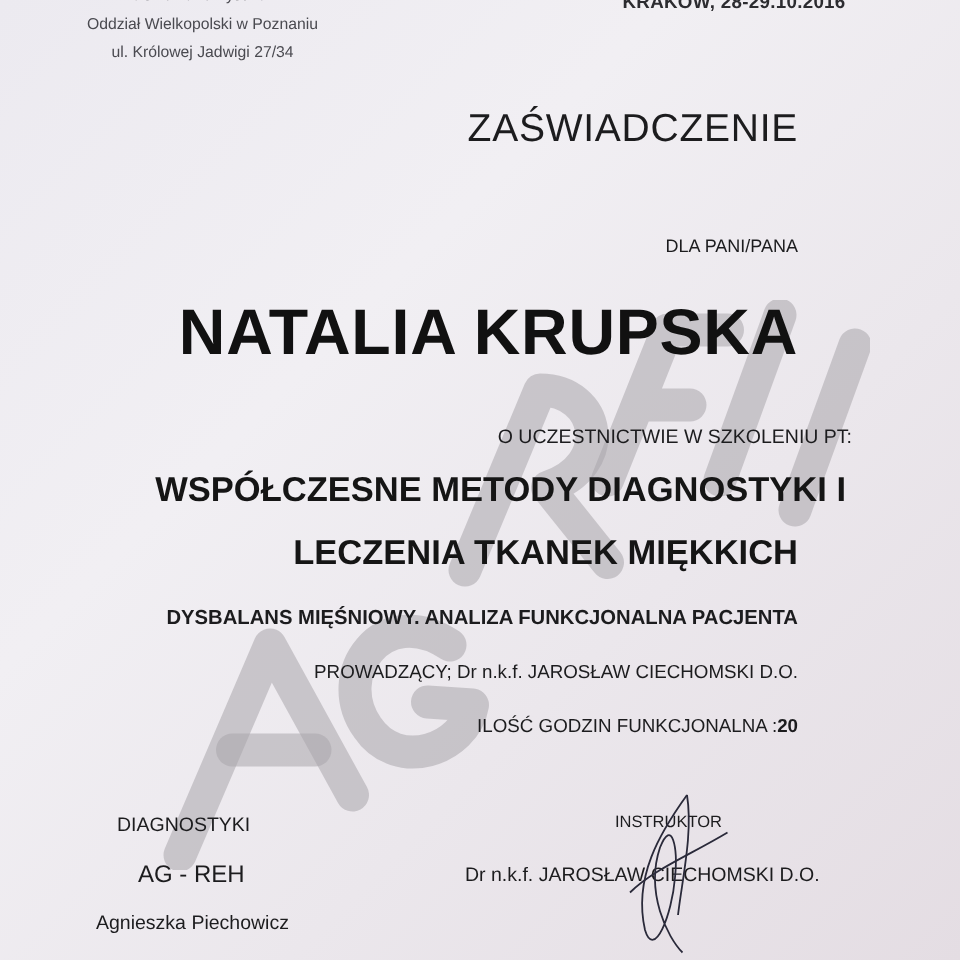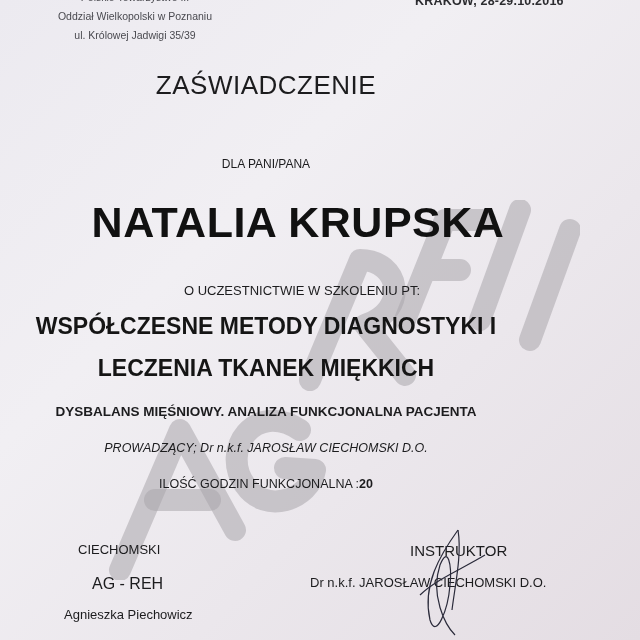--- a/index.html
+++ b/index.html
@@ -3,42 +3,42 @@
 <meta charset="utf-8">
 <style>
   html, body { margin:0; padding:0; }
   body {
     width:640px; height:640px; overflow:hidden; position:relative;
     background: linear-gradient(135deg, #eceaf0 0%, #f1eff3 35%, #ebe7ec 65%, #e4dde3 100%);
     font-family: "Liberation Sans", "DejaVu Sans", sans-serif;
     color:#1c1c1e;
   }
   .abs { position:absolute; }
-  .center { position:absolute; left:0; width:532px; text-align:center; }
+  .center { position:absolute; left:0; width:532px; text-align:right; }
   .watermark {
     position:absolute; left:60px; top:200px; width:520px; height:380px;
     pointer-events:none;
   }
   .header-block { left:30px; top:0; width:210px; text-align:center; font-size:10.5px; color:#4a4a50; line-height:19px; }
   .header-block .cut { font-size:10.5px; margin-top:-12px; }
   .place-date { left:415px; top:-6px; font-size:12.5px; font-weight:bold; color:#2c2c30; letter-spacing:0.2px; }
   .title { top:70px; font-size:26px; letter-spacing:0.5px; }
   .dla { top:157px; font-size:12px; }
-  .name { top:198px; font-size:43px; font-weight:bold; letter-spacing:0.5px; color:#111;padding-left:32px; }
+  .name { top:198px; font-size:43px; font-weight:bold; letter-spacing:0.5px; color:#111; }
   .ucz { top:283px; font-size:13px;padding-left:36px; }
-  .course1 { top:313px; font-size:23px; font-weight:bold; color:#151515; }
+  .course1 { top:313px; font-size:23px; font-weight:bold; color:#151515;padding-left:32px; }
   .course2 { top:355px; font-size:23px; font-weight:bold; color:#151515; }
   .subtitle { top:404px; font-size:13.5px; font-weight:bold; }
-  .prow { top:441px; font-size:12.5px;font-style:italic; }
+  .prow { top:441px; font-size:12.5px; }
   .hours { top:477px; font-size:12.5px; }
   .hours b { font-weight:bold; }
   .org-label { left:78px; top:542px; font-size:13px; }
   .org-name { left:92px; top:575px; font-size:16px; }
   .org-person { left:64px; top:607px; font-size:13px; }
-  .inst-label { left:410px; top:542px; font-size:15px; }
+  .inst-label { left:410px; top:542px; font-size:11px; }
   .inst-name { left:310px; top:575px; font-size:13px; }
   .signature { position:absolute; left:400px; top:525px; width:90px; height:115px; }
 </style>
 </head>
 <body>
 
 <svg class="watermark" viewBox="0 0 520 380">
   <g fill="none" stroke="#a9a5ab" stroke-opacity="0.55" stroke-width="22" stroke-linecap="round" stroke-linejoin="round">
 
     <path d="M60 370 L120 230 L175 330"></path>
@@ -50,38 +50,38 @@
 
     <path d="M345 120 L385 20 L425 20 M365 70 L400 70"></path>
 
     <path d="M420 120 L460 10 M470 140 L510 30"></path>
   </g>
 </svg>
 
 <div class="abs header-block">
   <div class="cut">Polskie Towarzystwo ...</div>
   <div>Oddział Wielkopolski w Poznaniu</div>
-  <div>ul. Królowej Jadwigi 35/39</div>
+  <div>ul. Królowej Jadwigi 27/34</div>
 </div>
 
 <div class="abs place-date">KRAKÓW, 28-29.10.2016</div>
 
 <div class="center title">ZAŚWIADCZENIE</div>
 <div class="center dla">DLA PANI/PANA</div>
 <div class="center name">NATALIA KRUPSKA</div>
 <div class="center ucz">O UCZESTNICTWIE W SZKOLENIU PT:</div>
 <div class="center course1">WSPÓŁCZESNE METODY DIAGNOSTYKI I</div>
 <div class="center course2">LECZENIA TKANEK MIĘKKICH</div>
 <div class="center subtitle">DYSBALANS MIĘŚNIOWY. ANALIZA FUNKCJONALNA PACJENTA</div>
 <div class="center prow">PROWADZĄCY;  Dr n.k.f.  JAROSŁAW CIECHOMSKI D.O.</div>
 <div class="center hours">
   <span>ILOŚĆ GODZIN FUNKCJONALNA :</span><b>20</b>
 </div>
 
-<div class="abs org-label">CIECHOMSKI</div>
+<div class="abs org-label">DIAGNOSTYKI</div>
 <div class="abs org-name">AG - REH</div>
 <div class="abs org-person">Agnieszka Piechowicz</div>
 
 <div class="abs inst-label">INSTRUKTOR</div>
 <div class="abs inst-name">Dr n.k.f.  JAROSŁAW CIECHOMSKI D.O.</div>
 
 <svg class="signature" viewBox="0 0 90 115">
   <g fill="none" stroke="#2a2a3a" stroke-width="1.2">
     <path d="M58 5 C40 30 22 60 30 95 C36 115 48 85 50 60 C52 40 48 20 40 40 C30 70 45 100 55 110"></path>
     <path d="M58 5 C62 30 55 60 52 85"></path>

